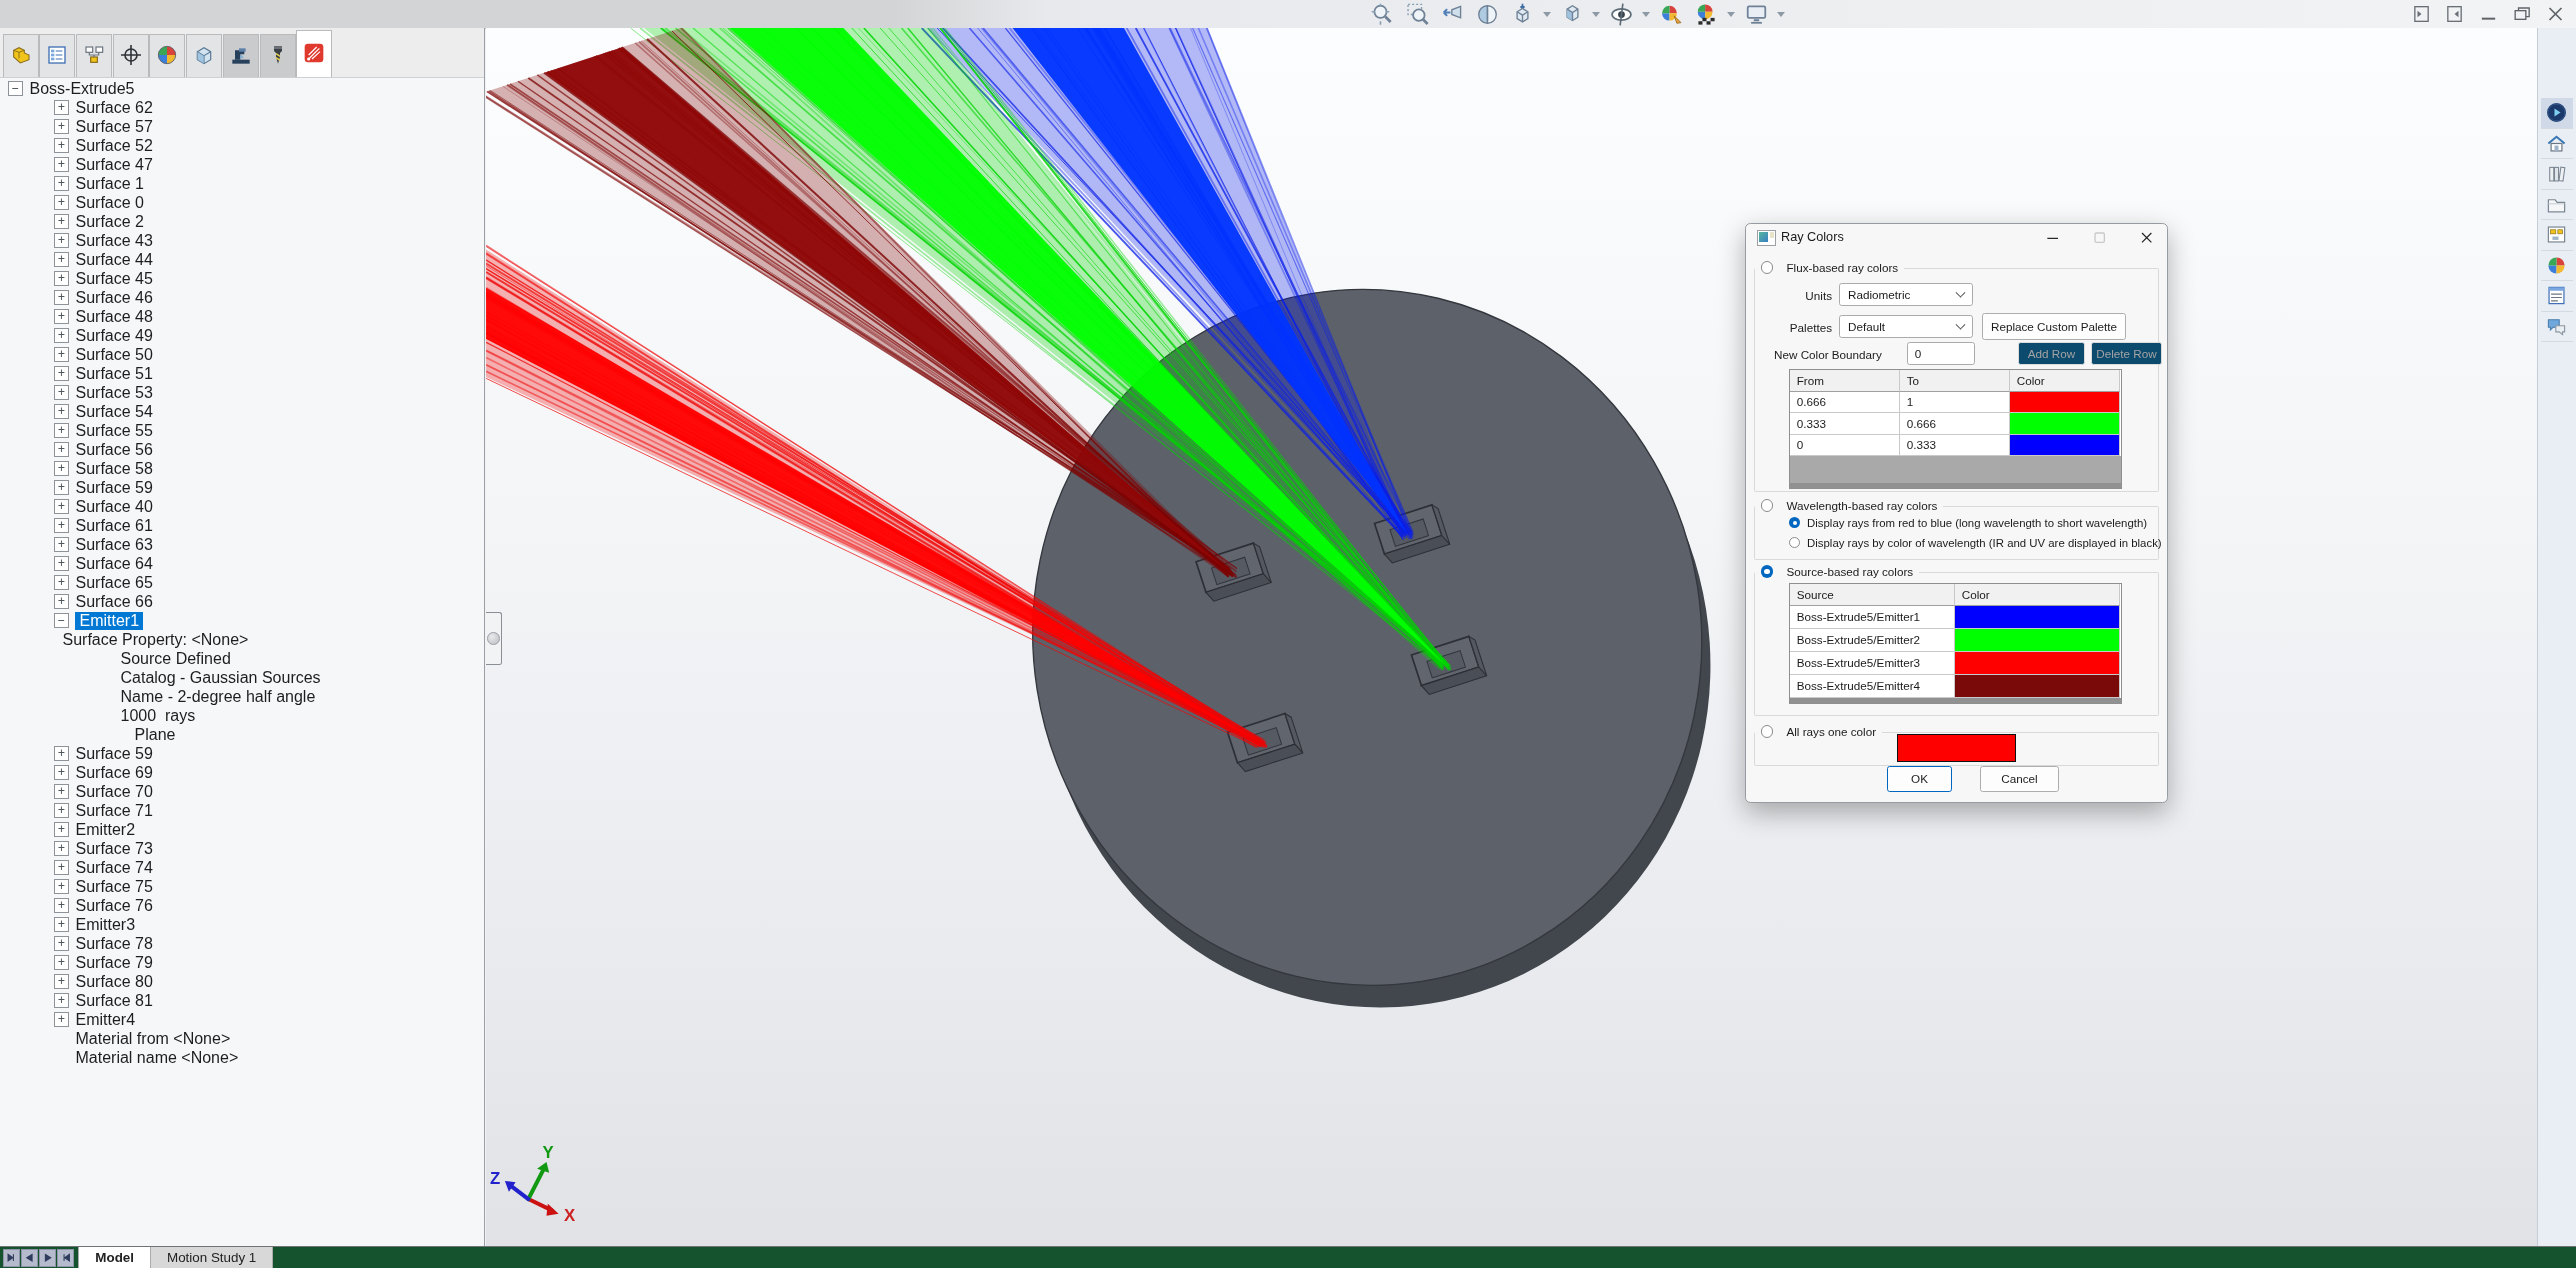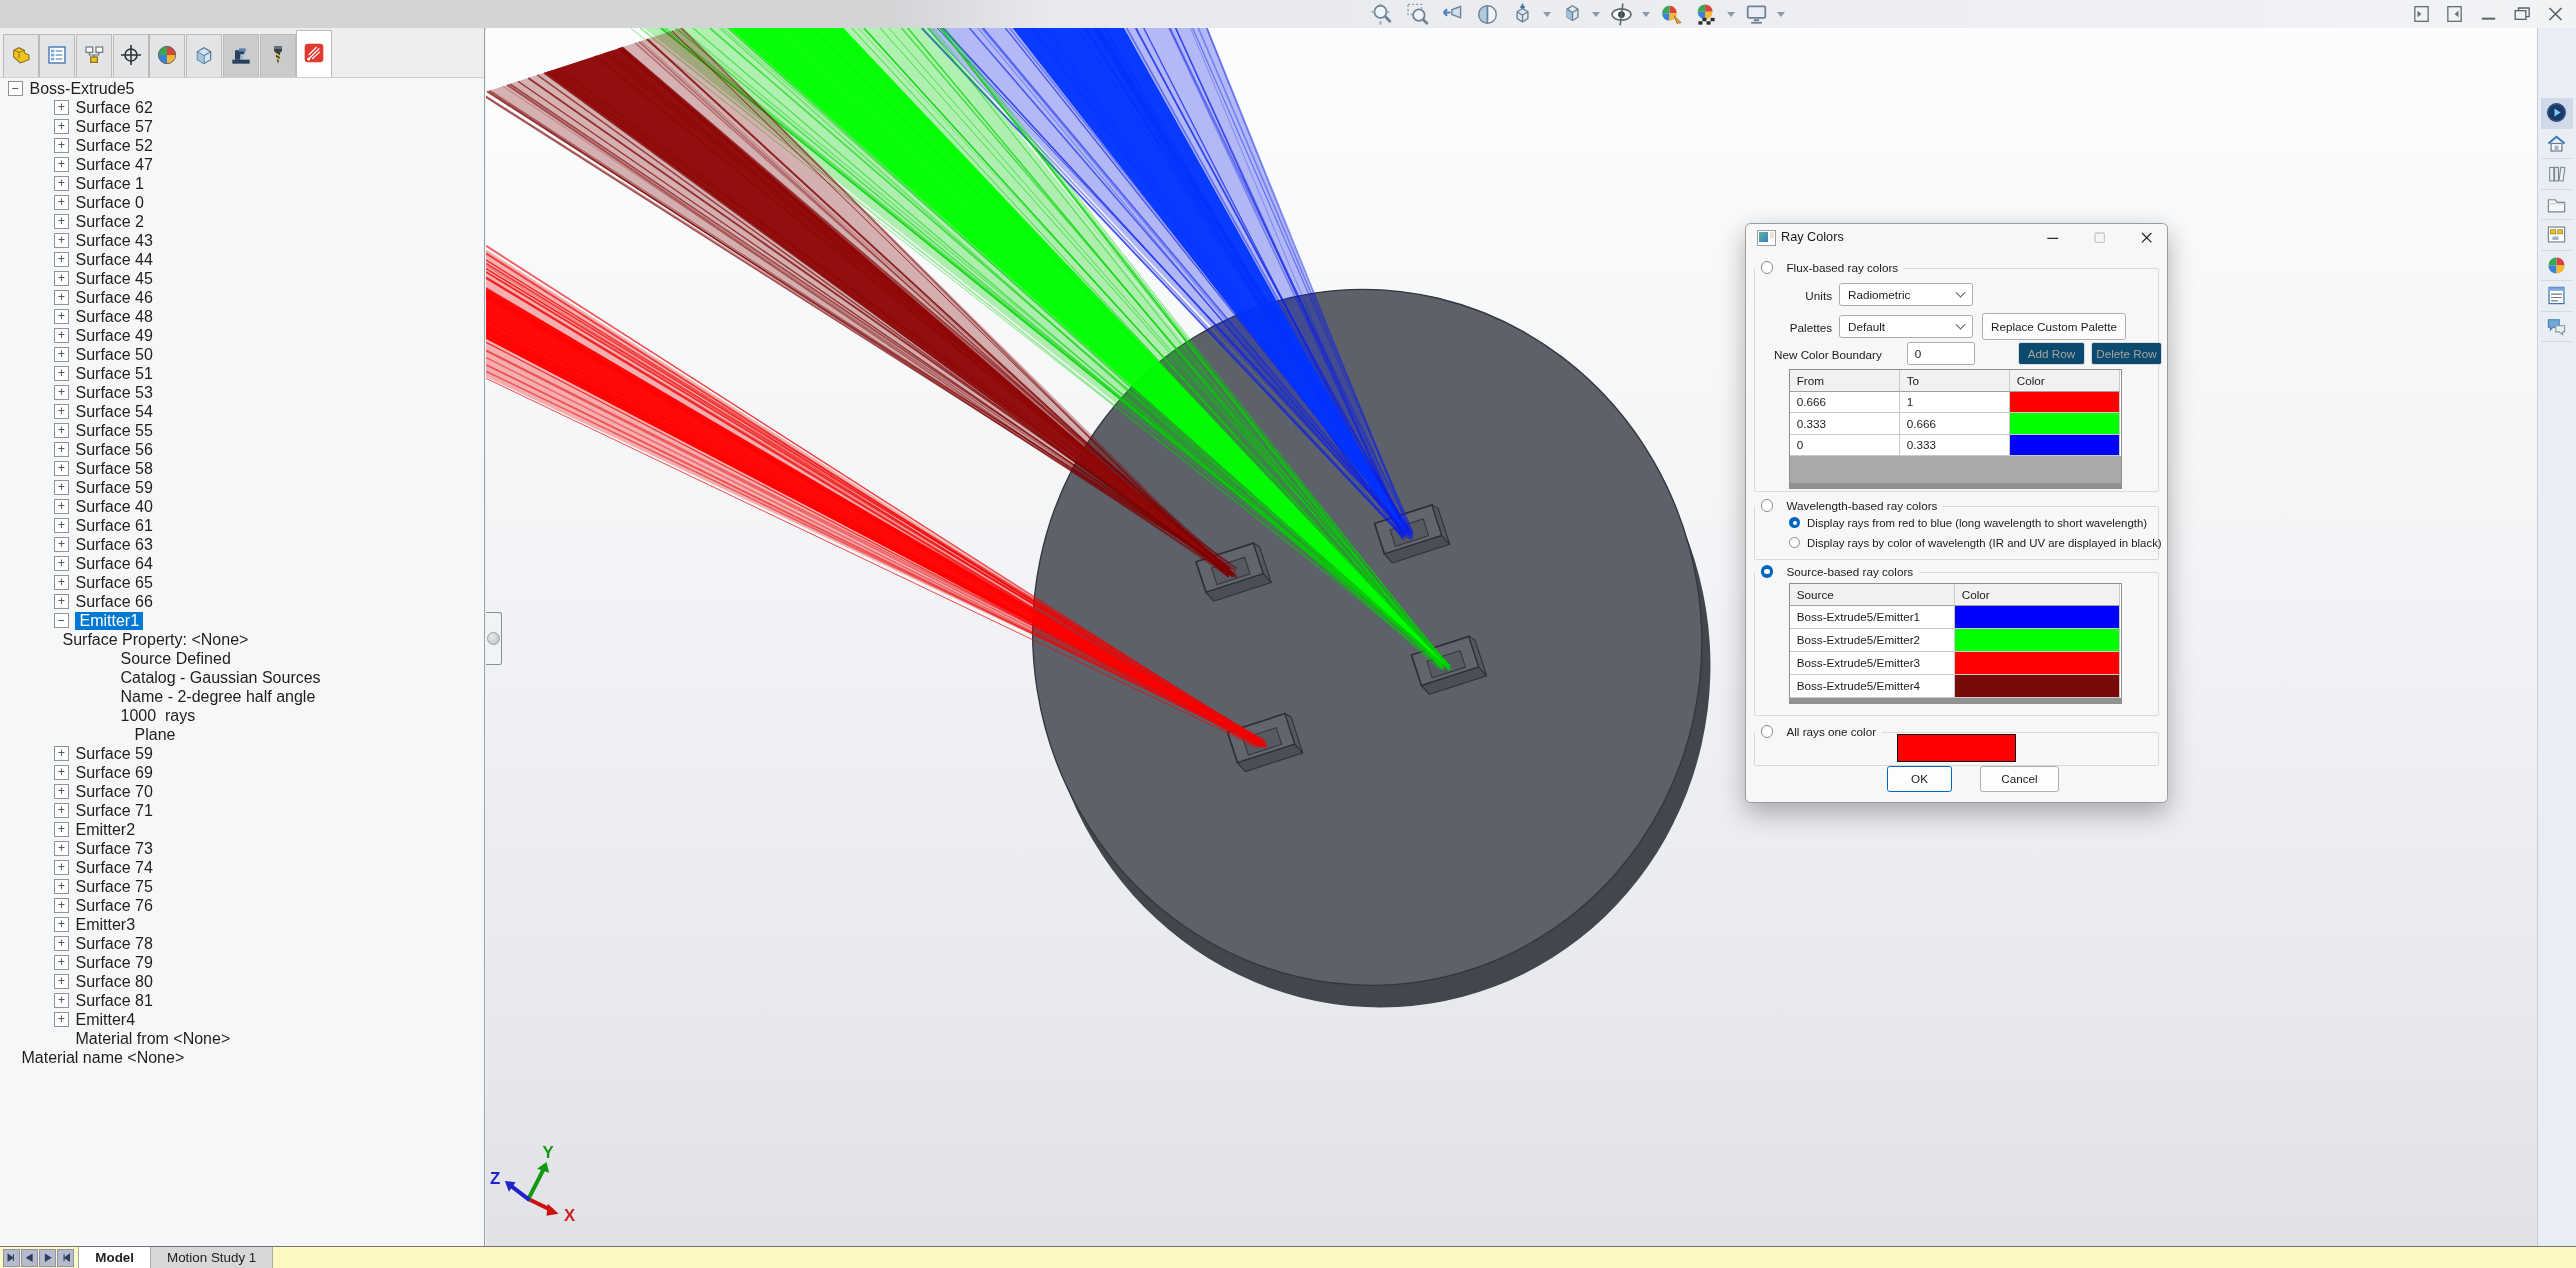--- a/index.html
+++ b/index.html
@@ -50,21 +50,21 @@
     background:radial-gradient(circle at 35% 35%,#e9eaec,#b9bcc0);border:0.7px solid #9aa0a6;}
 
   
   #taskpane{position:absolute;right:0;top:28px;width:38px;bottom:22px;background:#e9eef5;
     border-left:0.7px solid #c6cdd6;}
   .tp-icon{width:32px;height:29.5px;margin:0 0 0 2.7px;display:flex;align-items:center;justify-content:center;
     border-bottom:0.7px solid #d4dae2;}
   .tp-icon.active{background:#cfd9e8;}
 
   
-  #bottombar{position:absolute;left:0;bottom:0;width:2576px;height:21px;background:#fef9c3;
+  #bottombar{position:absolute;left:0;bottom:0;width:2576px;height:21px;background:#14532d;
     border-top:1.3px solid #6f7276;display:flex;align-items:stretch;}
   #navbtns{display:flex;align-items:center;gap:0.7px;padding:0 4px 0 2.7px;}
   .navbtn{width:15.4px;height:16px;background:#b5bbcc;border:0.7px solid #8e94a8;display:flex;
     align-items:center;justify-content:center;}
   .stab{display:flex;align-items:center;padding:0 16px;font-size:13.4px;background:#d8d8d8;
     border-right:0.7px solid #ababab;color:#222;}
   .stab.active{background:#fff;font-weight:bold;border-left:0.7px solid #ababab;}
 
   
   #dialog{position:absolute;left:1745px;top:223px;width:421px;height:578px;background:#f7f7f7;
@@ -348,21 +348,21 @@
         <div class="tree-row" style="padding-left: 54px;"><span class="exp">+</span><span class="tlabel">Surface 74</span></div>
         <div class="tree-row" style="padding-left: 54px;"><span class="exp">+</span><span class="tlabel">Surface 75</span></div>
         <div class="tree-row" style="padding-left: 54px;"><span class="exp">+</span><span class="tlabel">Surface 76</span></div>
         <div class="tree-row" style="padding-left: 54px;"><span class="exp">+</span><span class="tlabel">Emitter3</span></div>
         <div class="tree-row" style="padding-left: 54px;"><span class="exp">+</span><span class="tlabel">Surface 78</span></div>
         <div class="tree-row" style="padding-left: 54px;"><span class="exp">+</span><span class="tlabel">Surface 79</span></div>
         <div class="tree-row" style="padding-left: 54px;"><span class="exp">+</span><span class="tlabel">Surface 80</span></div>
         <div class="tree-row" style="padding-left: 54px;"><span class="exp">+</span><span class="tlabel">Surface 81</span></div>
         <div class="tree-row" style="padding-left: 54px;"><span class="exp">+</span><span class="tlabel">Emitter4</span></div>
         <div class="tree-row" style="padding-left: 54px;"><span class="exp-spacer"></span><span class="tlabel">Material from &lt;None&gt;</span></div>
-        <div class="tree-row" style=""><span class="exp-spacer"></span><span class="tlabel">Material name &lt;None&gt;</span></div>
+        <div class="tree-row" style="padding-left: 54px;"><span class="exp-spacer"></span><span class="tlabel">Material name &lt;None&gt;</span></div>
       </div>
   </div>
 
   <div id="viewport">
     <svg id="scene" width="2053" height="1218" viewBox="0 0 3059 1815">
       <ellipse cx="1327" cy="944" rx="497" ry="516" fill="#42464d" transform="rotate(-9 1327 944)"></ellipse>
       <ellipse cx="1313" cy="908" rx="498" ry="519" fill="#5c616a" stroke="#34373d" stroke-width="2" transform="rotate(-9 1313 908)"></ellipse>
       <g id="bosses">
           <g transform="translate(1110 810) rotate(-18)">
             <rect x="-45" y="-30" width="90" height="48" fill="#61656e" stroke="#2c2f35" stroke-width="2.5"></rect>

